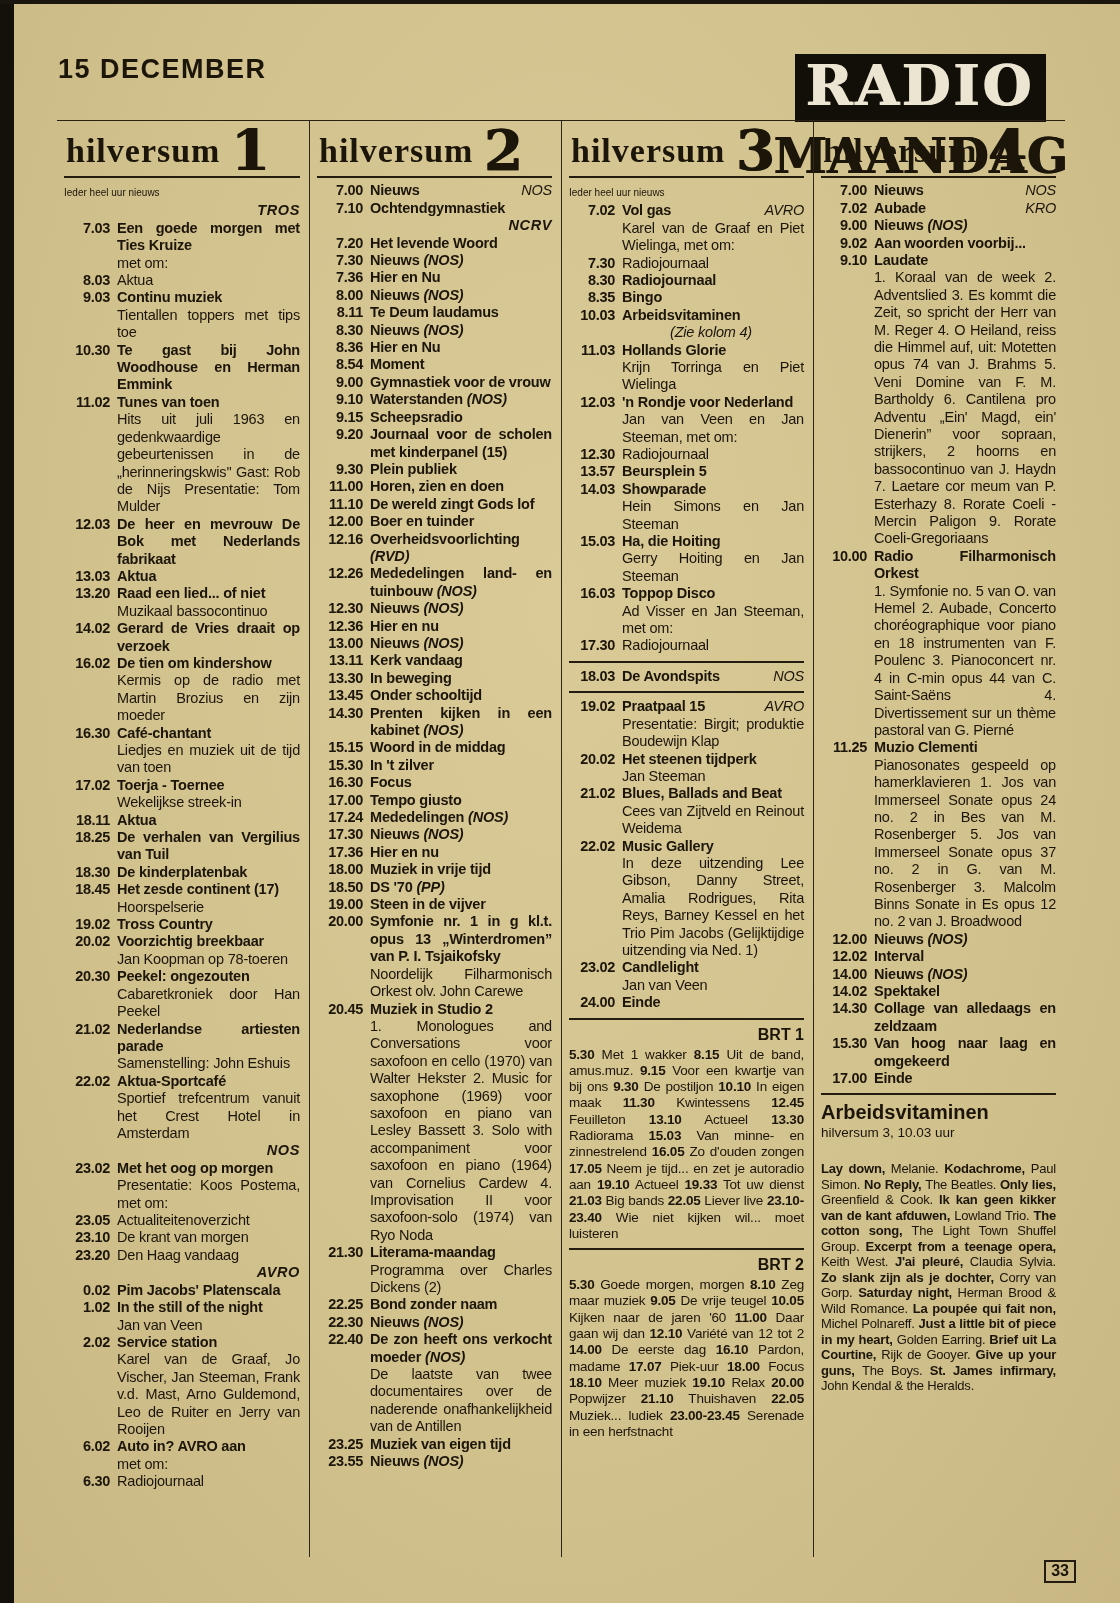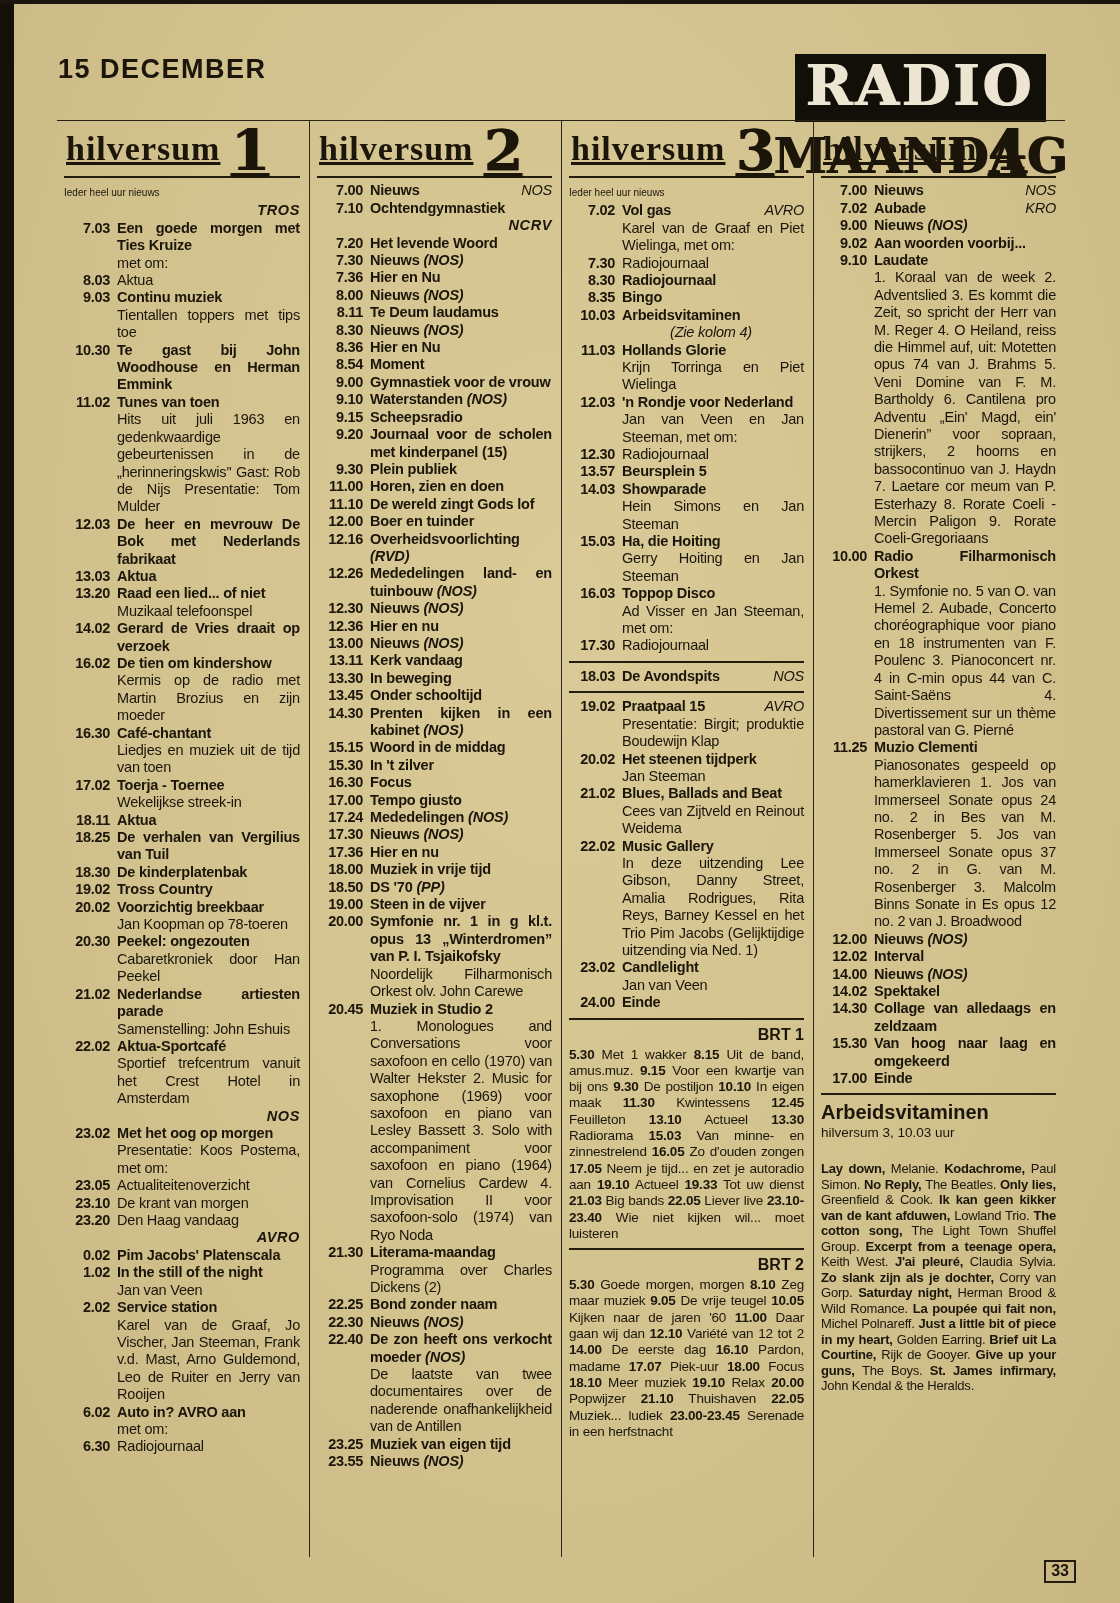--- a/index.html
+++ b/index.html
@@ -19,21 +19,21 @@
     background:#120f09;color:#ece5d2;display:inline-block;
     font-family:"DejaVu Serif", serif;font-weight:700;font-size:56px;line-height:1;
     letter-spacing:3px;padding:3px 12px 9px 10px;text-shadow:1.5px 0 currentColor;
   }
   .day{font-family:"DejaVu Serif", serif;font-weight:700;font-size:48px;letter-spacing:0.5px;text-shadow:1.2px 0 currentColor;}
 
   .columns{position:absolute;left:57px;top:120px;width:1008px;bottom:46px;display:grid;grid-template-columns:repeat(4,1fr);}
   .column{padding:0 9px 0 7px;border-top:1.5px solid #2a2212;min-width:0;}
   .column + .column{border-left:1.5px solid #2e2616;}
 
-  .masthead{display:flex;gap:10px;padding:9px 2px 6px;border-bottom:2px solid #241c10;margin-bottom:4px;text-decoration:underline;}
+  .masthead{display:flex;align-items:flex-end;gap:10px;padding:9px 2px 6px;border-bottom:2px solid #241c10;margin-bottom:4px;}
   .mast-name{font-family:"Liberation Serif", serif;font-size:34px;font-weight:700;letter-spacing:1px;}
   .mast-num{font-family:"DejaVu Serif", serif;font-size:56px;font-weight:700;line-height:0.72;letter-spacing:-1px;text-shadow:1.2px 0 currentColor;}
 
   .note{font-size:10px;line-height:17px;padding:2px 0 1px;}
   .net{font-style:italic;font-weight:700;text-align:right;font-size:14.5px;line-height:17.5px;letter-spacing:0.6px;}
 
   .prog{display:flex;gap:7px;align-items:flex-start;}
   .time{flex:0 0 46px;text-align:right;font-weight:700;font-size:14.5px;line-height:17.4px;letter-spacing:-0.3px;}
   .body{flex:1;min-width:0;font-size:14.5px;line-height:17.4px;text-align:justify;letter-spacing:-0.2px;}
   .title{font-weight:700;}
@@ -117,21 +117,21 @@
       <div class="prog">
         <div class="time">13.03</div>
         <div class="body">
           <div class="title">Aktua</div>
         </div>
       </div>
       <div class="prog">
         <div class="time">13.20</div>
         <div class="body">
           <div class="title">Raad een lied... of niet</div>
-          <div class="desc">Muzikaal telefoonspel</div>
+          <div class="desc">Muzikaal bassocontinuo</div>
         </div>
       </div>
       <div class="prog">
         <div class="time">14.02</div>
         <div class="body">
           <div class="title">Gerard de Vries draait op verzoek</div>
         </div>
       </div>
       <div class="prog">
         <div class="time">16.02</div>
@@ -163,20 +163,27 @@
       <div class="prog">
         <div class="time">18.25</div>
         <div class="body">
           <div class="title">De verhalen van Vergilius van Tuil</div>
         </div>
       </div>
       <div class="prog">
         <div class="time">18.30</div>
         <div class="body">
           <div class="title">De kinderplatenbak</div>
+        </div>
+      </div>
+      <div class="prog">
+        <div class="time">18.45</div>
+        <div class="body">
+          <div class="title">Het zesde continent (17)</div>
+          <div class="desc">Hoorspelserie</div>
         </div>
       </div>
       <div class="prog">
         <div class="time">19.02</div>
         <div class="body">
           <div class="title">Tross Country</div>
         </div>
       </div>
       <div class="prog">
         <div class="time">20.02</div>

